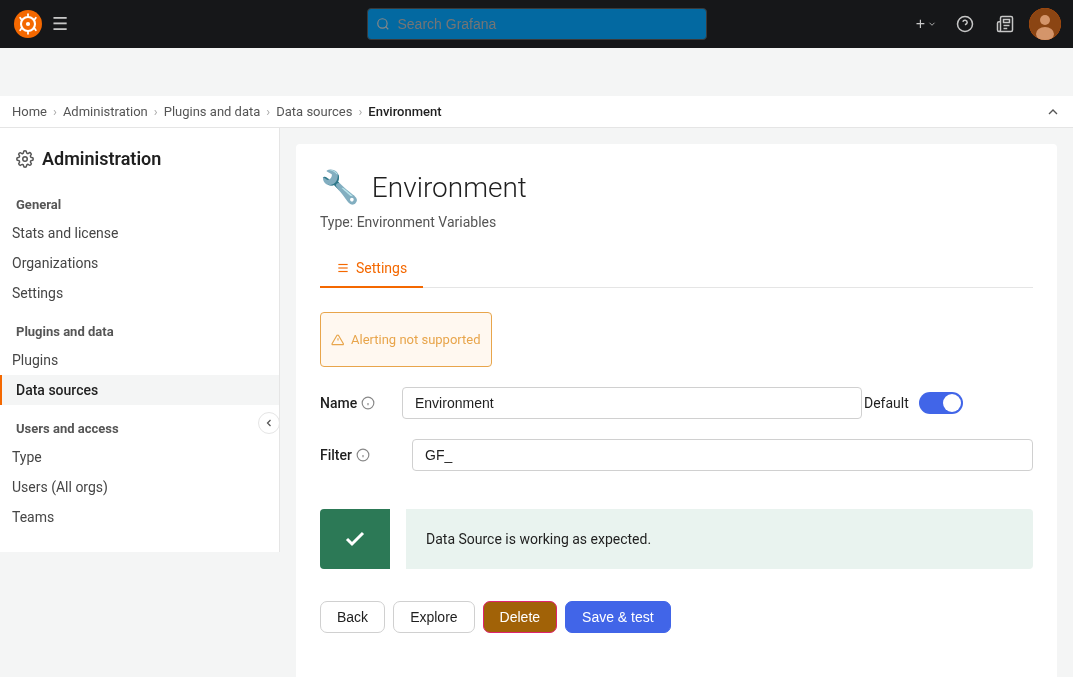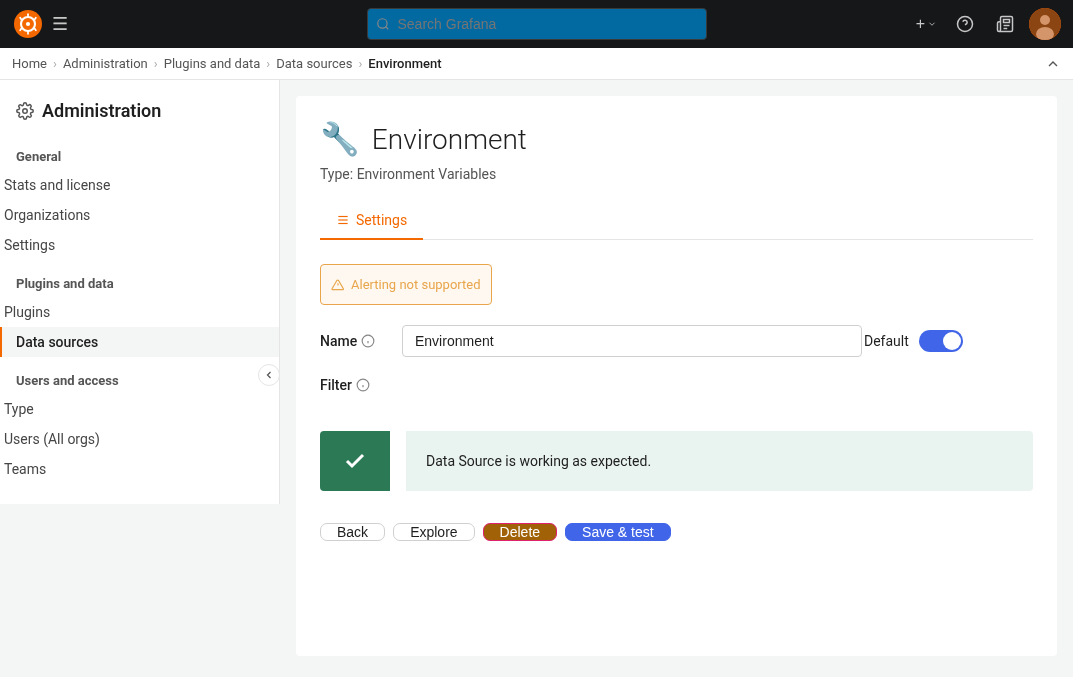--- a/index.html
+++ b/index.html
@@ -21,58 +21,58 @@
     .search-icon-wrap svg { position: absolute; left: 8px; top: 50%; transform: translateY(-50%); color: #888; }
     .topnav-right { margin-left: auto; display: flex; align-items: center; gap: 8px; }
     .topnav-icon-btn {
       background: none; border: none; cursor: pointer; color: #c7c7c7; display: flex; align-items: center; justify-content: center; width: 32px; height: 32px; border-radius: 4px;
     }
     .avatar { width: 32px; height: 32px; border-radius: 50%; background: #e85d04; display: flex; align-items: center; justify-content: center; color: #fff; font-size: 13px; font-weight: bold; overflow: hidden; }
     .plus-btn { background: none; border: none; color: #c7c7c7; cursor: pointer; display: flex; align-items: center; gap: 2px; font-size: 20px; padding: 0 4px; }
 
     
     .breadcrumb-bar {
-      background: #fff; border-bottom: 1px solid #e5e5e5; padding: 12px 12px; height: 32px; display: flex; align-items: center; justify-content: space-between;
+      background: #fff; border-bottom: 1px solid #e5e5e5; padding: 12px 12px; height: 32px; display: flex; align-items: center; justify-content: space-between; margin-top: 48px;
     }
     .breadcrumb { display: flex; align-items: center; gap: 4px; font-size: 13px; color: #555; }
     .breadcrumb a { color: #555; text-decoration: none; }
     .breadcrumb .sep { color: #aaa; margin: 0 2px; }
     .breadcrumb .current { color: #1f1f1f; font-weight: 500; }
     .hamburger-btn { background: none; border: none; cursor: pointer; color: #555; display: flex; align-items: center; }
     .breadcrumb-collapse { background: none; border: none; cursor: pointer; color: #555; display: flex; align-items: center; }
 
     
     .layout { display: flex; height: calc(677px - 88px); }
 
     
     .sidebar { width: 280px; background: #fff; border-right: 1px solid #e5e5e5; overflow-y: auto; flex-shrink: 0; padding-bottom: 20px; }
     .sidebar-header { display: flex; align-items: center; gap: 8px; padding: 20px 16px 12px; font-size: 18px; font-weight: 600; color: #1f1f1f; }
     .sidebar-header svg { color: #555; }
     .sidebar-section-title { padding: 16px 16px 6px; font-size: 12px; font-weight: 700; color: #555; text-transform: none; letter-spacing: 0; font-size: 13px; }
-    .sidebar-item { padding: 7px 4px; color: #464646; cursor: pointer; display: block; text-decoration: none; font-size: 14px; }
+    .sidebar-item { padding: 7px 12px; color: #464646; cursor: pointer; display: block; text-decoration: none; font-size: 14px; }
     .sidebar-item.active { background: #f4f5f5; border-left: 2px solid #f46800; color: #1f1f1f; font-weight: 500; padding-left: 14px; }
     .collapse-btn { position: absolute; left: 258px; top: 50%; transform: translateY(-50%); background: #fff; border: 1px solid #e5e5e5; border-radius: 50%; width: 22px; height: 22px; display: flex; align-items: center; justify-content: center; cursor: pointer; z-index: 10; }
 
     
     .main-content { flex: 1; background: #f4f5f5; overflow-y: auto; padding: 0; }
     .content-card { background: #fff; margin: 16px; border-radius: 4px; padding: 24px; min-height: 560px; position: relative; }
 
     
     .page-header { display: flex; align-items: center; gap: 12px; margin-bottom: 8px; }
     .page-header-icon { font-size: 32px; }
     .page-title { font-size: 28px; font-weight: 300; color: #1f1f1f; }
     .page-subtitle { color: #555; font-size: 14px; margin-bottom: 20px; }
 
     
     .tabs { display: flex; border-bottom: 1px solid #e5e5e5; margin-bottom: 24px; }
     .tab { display: flex; align-items: center; gap: 6px; padding: 10px 16px; cursor: pointer; color: #555; font-size: 14px; border-bottom: 2px solid transparent; margin-bottom: -1px; }
     .tab.active { color: #f46800; border-bottom-color: #f46800; }
 
     
-    .alert-badge { display: inline-flex; align-items: center; gap: 6px; border: 1px solid #e8a54b; color: #e8a54b; background: #fff8f0; padding: 12px 10px; border-radius: 4px; font-size: 13px; margin-bottom: 20px; }
+    .alert-badge { display: inline-flex; align-items: center; gap: 6px; border: 1px solid #e8a54b; color: #e8a54b; background: #fff8f0; padding: 19px 10px; border-radius: 4px; font-size: 13px; margin-bottom: 20px; }
 
     
     .form-row { display: flex; align-items: center; gap: 2px; margin-bottom: 20px; }
     .form-label { display: flex; align-items: center; gap: 4px; color: #1f1f1f; font-size: 14px; font-weight: 500; min-width: 80px; }
     .form-label-info { color: #888; cursor: pointer; }
     .form-input { flex: 1; max-width: 460px; padding: 7px 12px; border: 1px solid #d0d0d0; border-radius: 4px; font-size: 14px; color: #1f1f1f; background: #fff; outline: none; }
     .form-input-full { width: calc(100% - 0px); max-width: 100%; flex: 1; padding: 7px 12px; border: 1px solid #d0d0d0; border-radius: 4px; font-size: 14px; color: #1f1f1f; background: #fff; outline: none; }
 
     
     .toggle-wrap { display: flex; align-items: center; gap: 10px; }
@@ -86,21 +86,21 @@
     .filter-row { display: flex; align-items: center; gap: 12px; margin-bottom: 24px; }
     .filter-label { display: flex; align-items: center; gap: 4px; font-size: 14px; font-weight: 500; color: #1f1f1f; min-width: 80px; }
 
     
     .success-box { display: flex; align-items: center; gap: 16px; border-radius: 4px; overflow: hidden; margin-bottom: 32px; margin-top: 38px; }
     .success-icon-part { background: #2c7956; padding: 0 20px; display: flex; align-items: center; justify-content: center; height: 60px; min-width: 70px; }
     .success-text-part { background: #e9f3ef; padding: 0 20px; display: flex; align-items: center; height: 60px; flex: 1; color: #1f1f1f; font-size: 14px; }
 
     
     .action-buttons { display: flex; gap: 8px; }
-    .btn { padding: 0 16px; border-radius: 7px; font-size: 14px; cursor: pointer; border: 1px solid transparent; font-weight: 500; }
+    .btn { padding: 7px 16px; border-radius: 7px; font-size: 14px; cursor: pointer; border: 1px solid transparent; font-weight: 500; }
     .btn-default { background: #fff; border-color: #d0d0d0; color: #1f1f1f; }
     .btn-danger { background: #a16207; border-color: #e0226e; color: #fff; }
     .btn-primary { background: #4165e8; border-color: #4165e8; color: #fff; }
 
     
     .sidebar-wrapper { position: relative; }
 
     
     ::-webkit-scrollbar { width: 6px; }
     ::-webkit-scrollbar-thumb { background: #ccc; border-radius: 3px; }
@@ -275,20 +275,21 @@
       
       <div class="filter-row">
         <label class="filter-label">
           <span>Filter</span>
           <svg class="form-label-info" width="14" height="14" viewBox="0 0 24 24" fill="none" stroke="#888" stroke-width="2">
               <circle cx="12" cy="12" r="10"></circle>
               <line x1="12" y1="16" x2="12" y2="12"></line>
               <line x1="12" y1="8" x2="12.01" y2="8"></line>
             </svg>
         </label>
+        <input type="text" class="form-input-full" value="GF_" style="">
       </div>
 
       
       <div class="success-box">
         <div class="success-icon-part">
           <svg width="24" height="24" viewBox="0 0 24 24" fill="none" stroke="#fff" stroke-width="3">
               <polyline points="20 6 9 17 4 12"></polyline>
             </svg>
         </div>
         <div class="success-text-part">Data Source is working as expected.</div>

